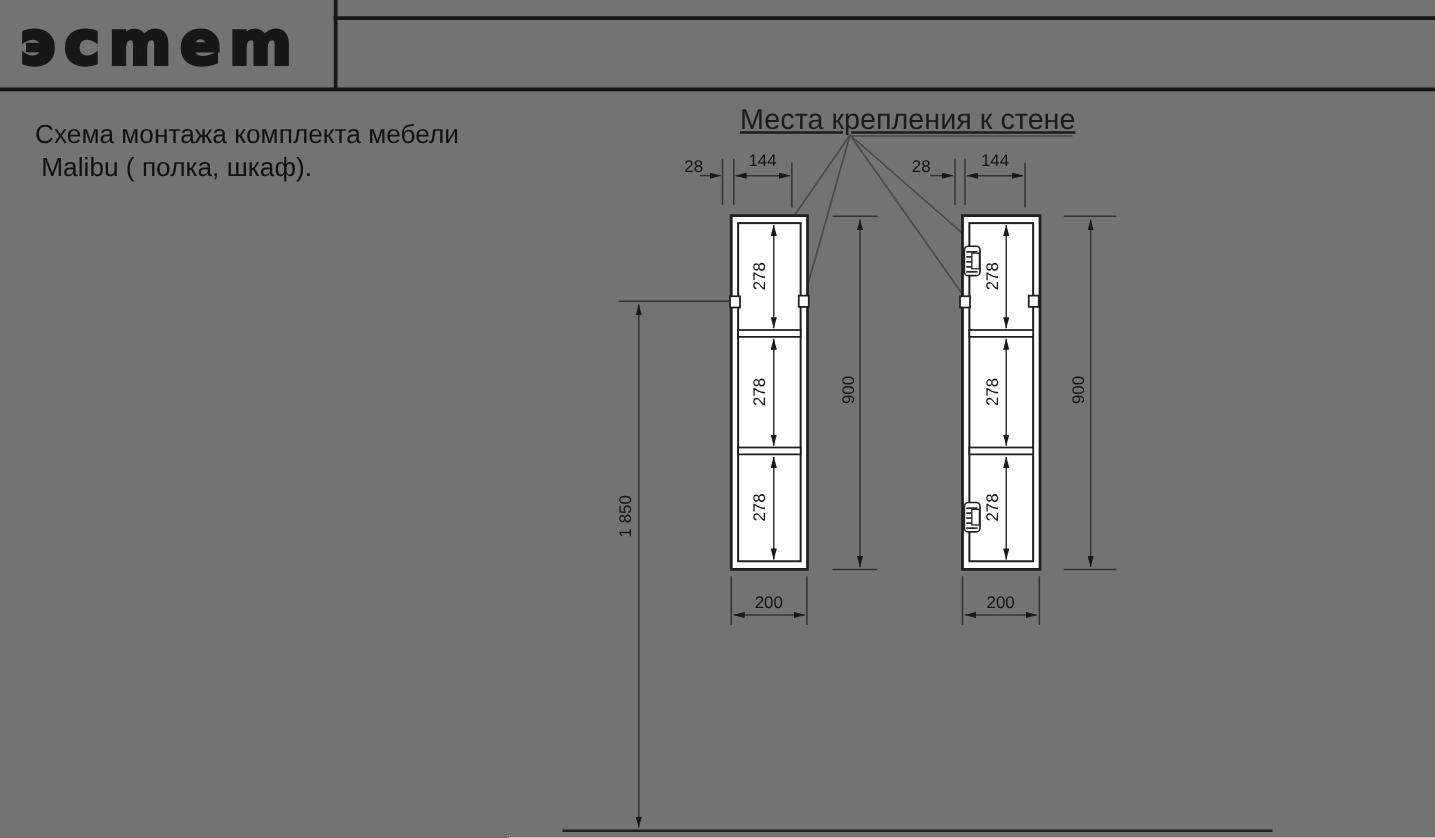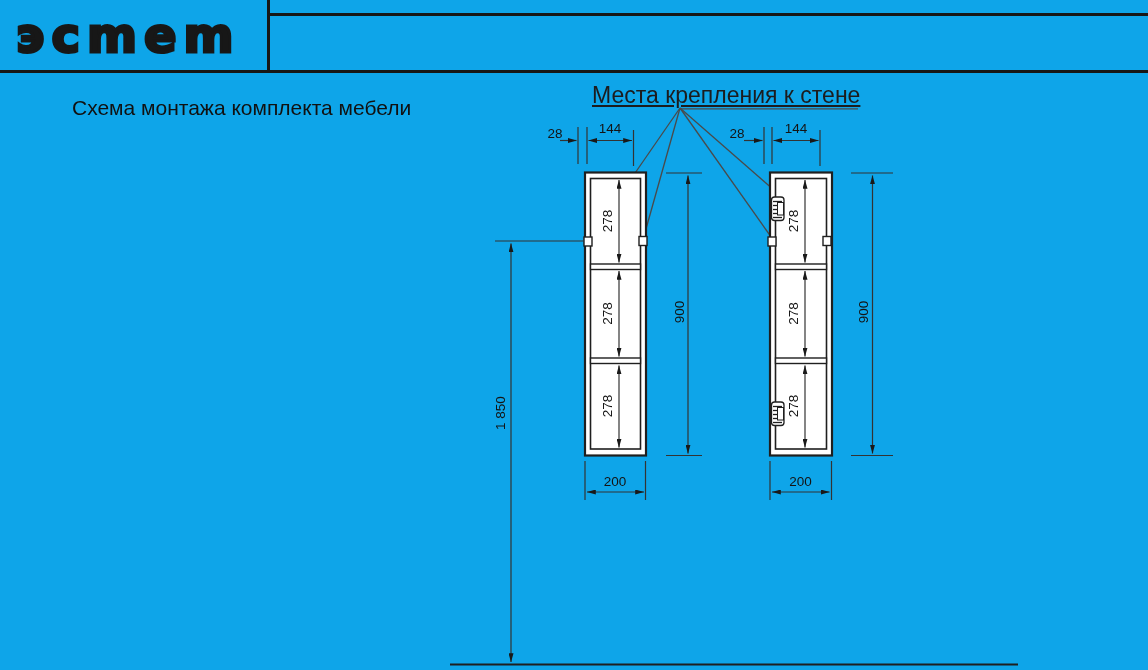--- a/index.html
+++ b/index.html
@@ -1,54 +1,55 @@
 <!DOCTYPE html>
 <html><head>
 <meta charset="utf-8">
 <style>
   html,body{margin:0;padding:0;background:#fff;}
   #page{
-    position:relative;width:1148px;height:670px;background:#0ea5e9;
+    position:relative;width:1148px;height:670px;background:#737373;
     font-family:"Liberation Sans","DejaVu Sans",sans-serif;color:#1a1a1a;overflow:hidden;
   }
   
   .logo{
     position:absolute;left:16px;top:4px;height:62px;display:flex;align-items:center;
     font-family:"DejaVu Sans",sans-serif;font-weight:bold;font-size:48px;
     letter-spacing:7px;color:#171717;-webkit-text-stroke:3px #171717;
   }
   .v-divider{position:absolute;left:267px;top:0;width:3px;height:71px;background:#171717;}
   .title-top-line{position:absolute;left:267px;top:13px;width:881px;height:3px;background:#171717;}
   .header-bottom-line{position:absolute;left:0;top:70px;width:1148px;height:3px;background:#171717;}
   .doc-title{
     position:absolute;left:270px;top:16px;width:878px;height:52px;
     display:flex;align-items:center;justify-content:center;padding-left:60px;box-sizing:border-box;
     font-style:italic;font-size:27px;color:#141414;white-space:nowrap;
   }
   
-  .note{position:absolute;left:28px;top:94px;font-size:21px;line-height:27px;color:#111;margin-left:44px;}
+  .note{position:absolute;left:28px;top:94px;font-size:21px;line-height:27px;color:#111;}
   .note .l2{padding-left:5px;}
   
   .callout{position:absolute;left:592px;top:82px;font-size:23px;color:#1c1c1e;white-space:nowrap;text-decoration:underline;}
   
   svg.drawing{position:absolute;left:0;top:0;}
   .dimtxt{font-family:"Liberation Sans","DejaVu Sans",sans-serif;font-size:13.5px;fill:#141414;}
 </style>
 </head>
 <body>
 
 <div id="page">
 
   <div class="logo">эсmem</div>
   <div class="v-divider"></div>
   <div class="title-top-line"></div>
   <div class="header-bottom-line"></div>
 
   <div class="note">
     <div class="l1">Схема монтажа комплекта мебели</div>
+    <div class="l2">Malibu ( полка, шкаф).</div>
   </div>
 
   <div class="callout">Места крепления к стене</div>
 
   <svg class="drawing" width="1148" height="670" viewBox="0 0 1148 670">
     <defs>
       <marker id="arr" viewBox="0 0 9 5" refX="8.8" refY="2.5" markerWidth="9" markerHeight="5" markerUnits="userSpaceOnUse" orient="auto-start-reverse">
         <path d="M0,0 L9,2.5 L0,5 z" fill="#191919"></path>
       </marker>
     </defs>

